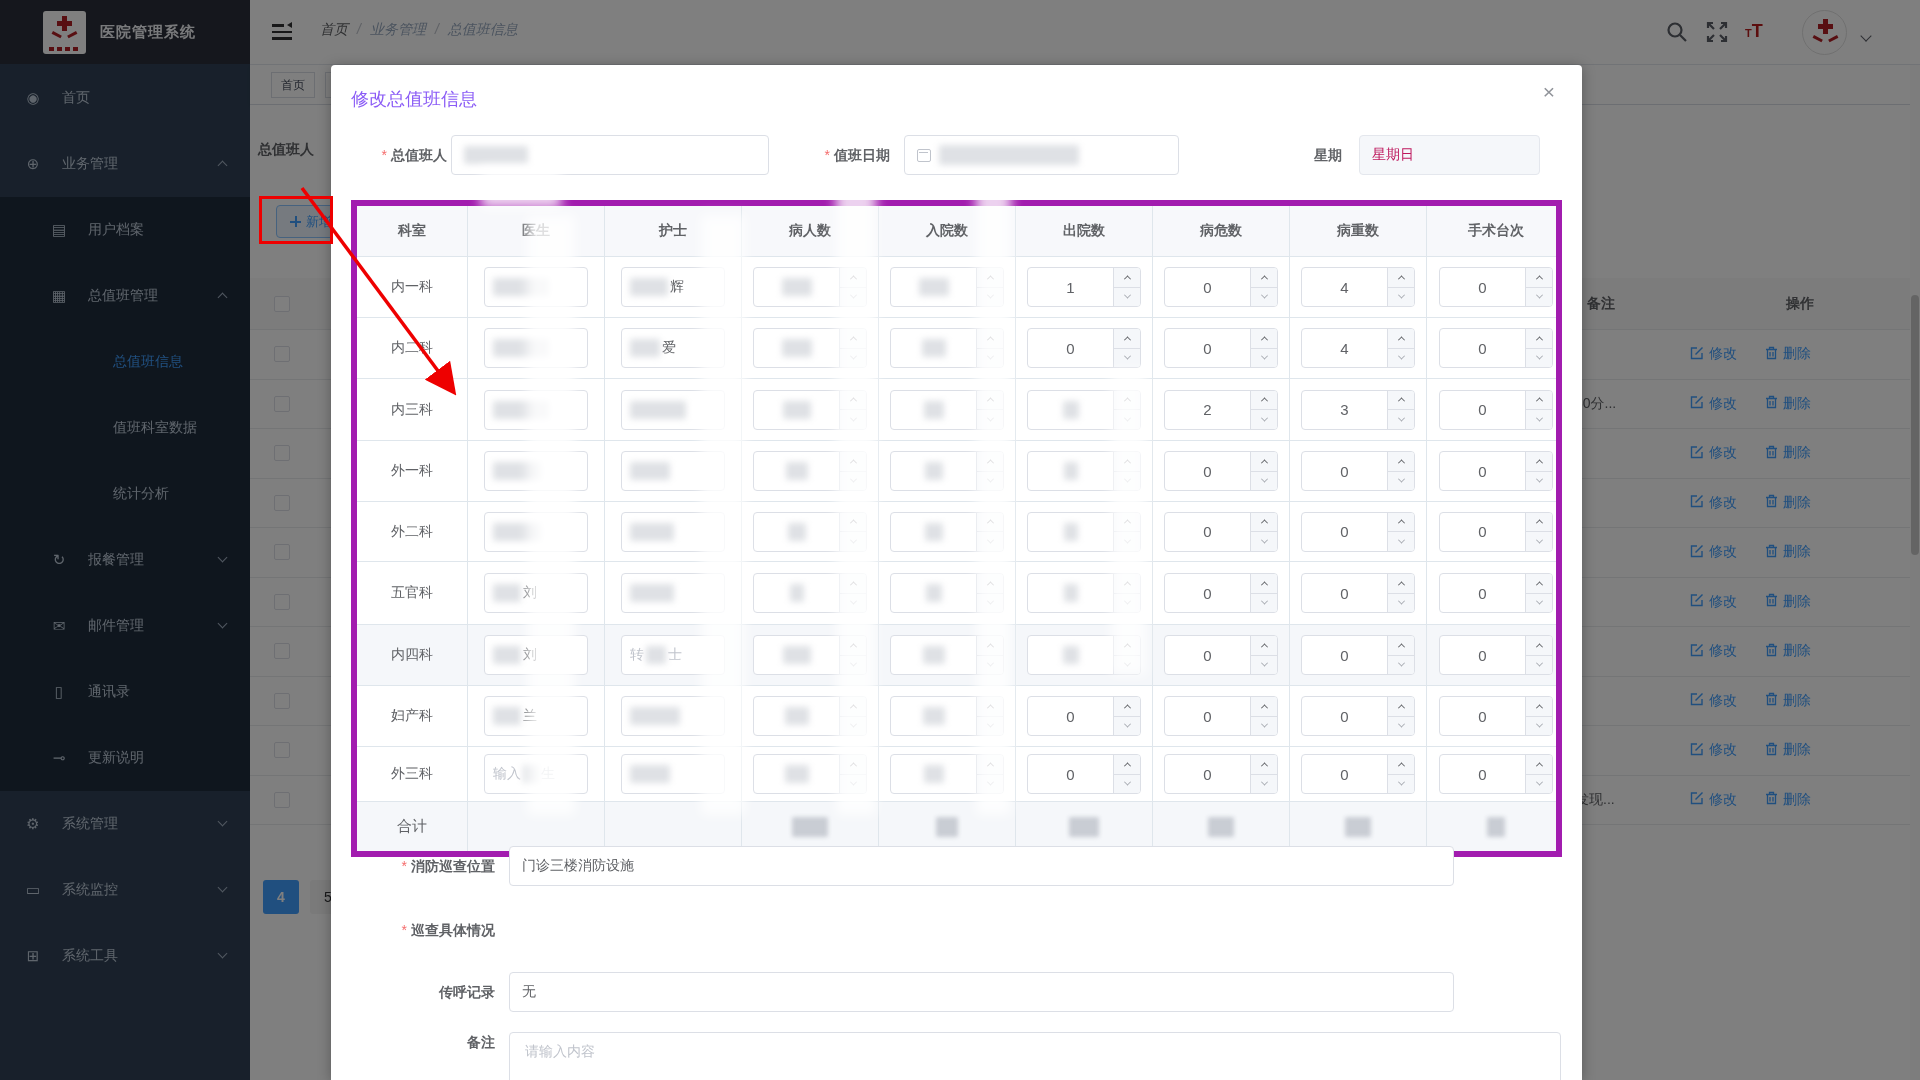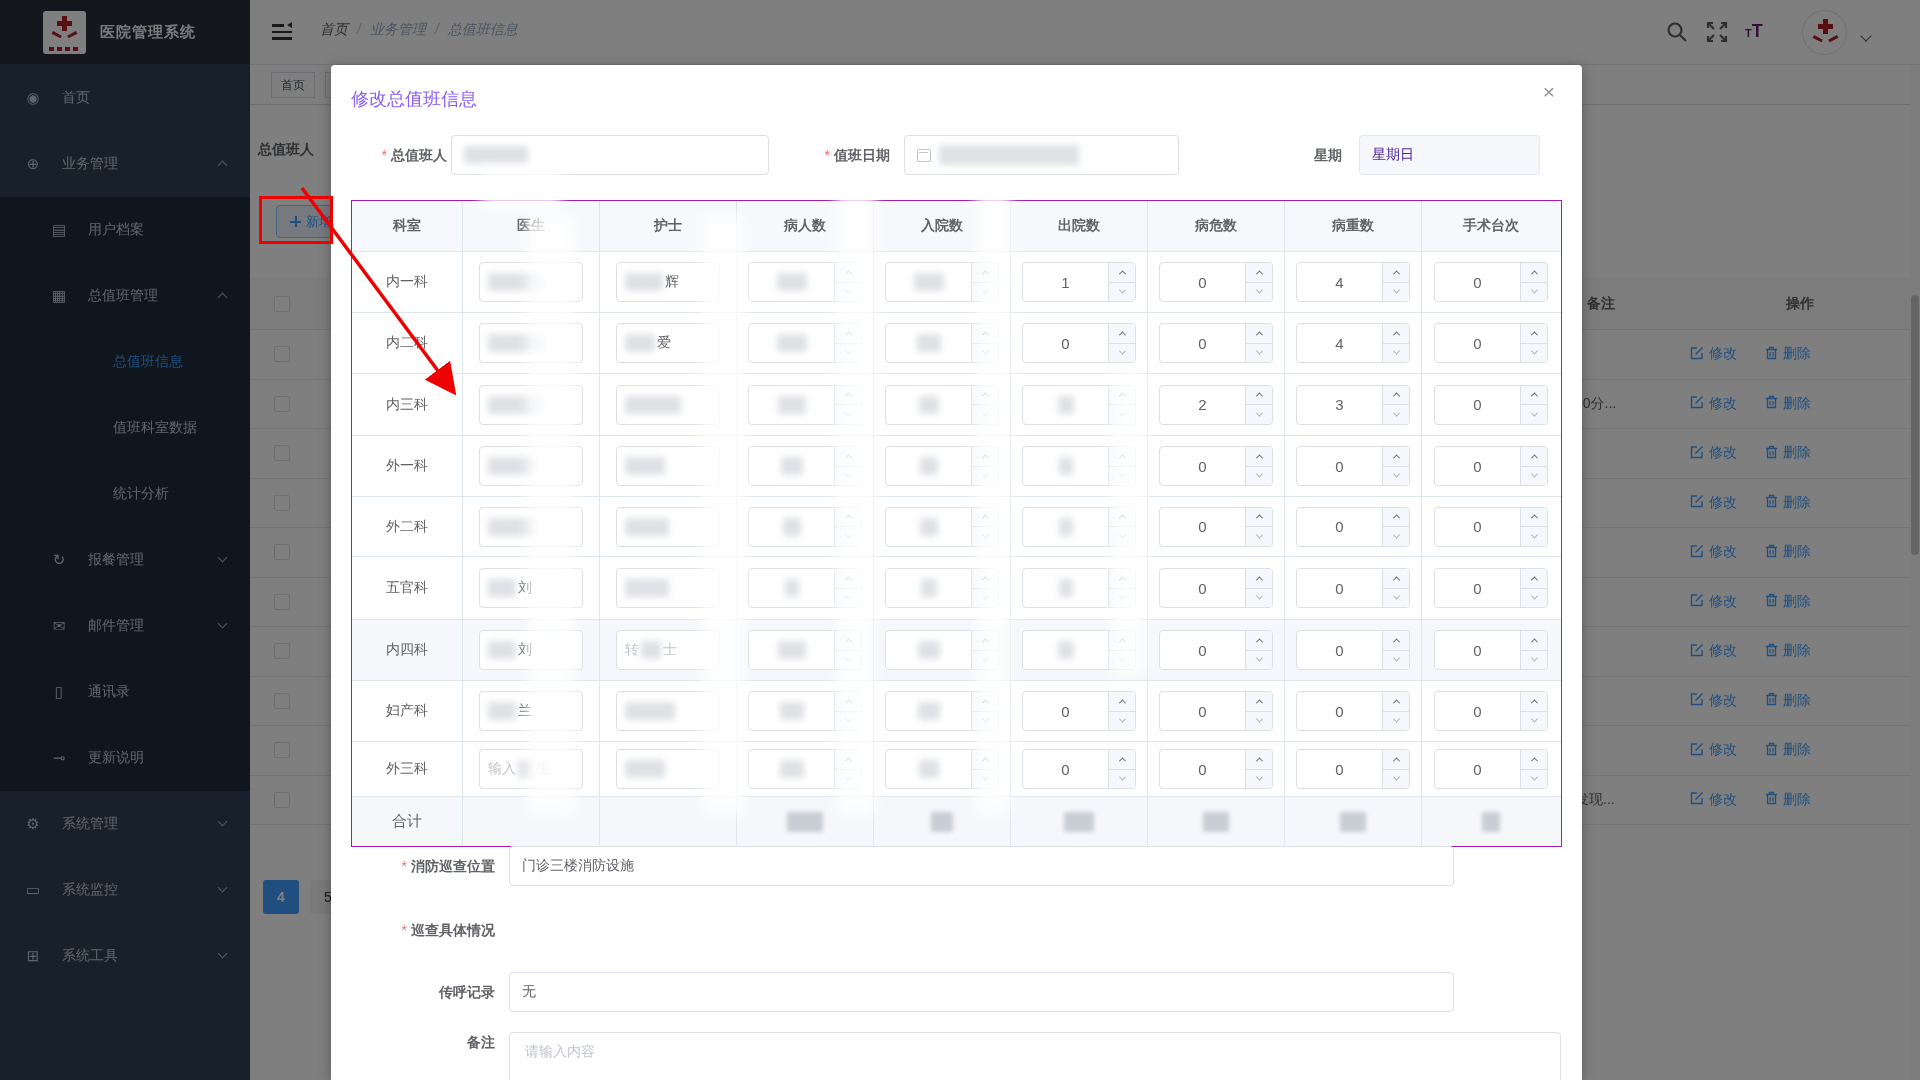--- a/index.html
+++ b/index.html
@@ -92,27 +92,27 @@
   
   #modal { position:absolute; left:331px; top:65px; width:1251px; height:1015px; background:#fff;
     border-radius:4px 4px 0 0; box-shadow:0 2px 14px rgba(0,0,0,.3); z-index:20; }
   #modal-title { position:absolute; left:20px; top:22px; font-size:18px; color:#8b5cf6; }
   #modal-close { position:absolute; left:1205px; top:14px; width:26px; height:26px; font-size:21px;
     color:#909399; text-align:center; line-height:26px; cursor:pointer; font-weight:300; }
   .flabel { position:absolute; font-size:14px; font-weight:bold; color:#606266; line-height:40px; text-align:right; }
   .star { color:#f56c6c; margin-right:4px; font-weight:normal; }
   .inp { position:absolute; height:40px; border:1px solid #dcdfe6; border-radius:4px; background:#fff;
     font-size:14px; color:#606266; display:flex; align-items:center; padding:0 12px; }
-  .inp.disabled { background:#f5f7fa; border-color:#e4e7ed; color:#4c1d95; }
+  .inp.disabled { background:#f5f7fa; border-color:#e4e7ed; color:#be185d; }
   .cz { display:inline-block; height:18px; background:#dfe1e5; border-radius:2px; filter:blur(3px); }
   .cal-ico { width:14px; height:13px; border:1.4px solid #c0c4cc; border-radius:2px; position:relative; margin-right:8px; flex:none; }
   .cal-ico:before { content:""; position:absolute; left:1px; top:2.5px; width:9px; height:1.4px; background:#c0c4cc; }
 
   
-  #mtable { position:absolute; left:20px; top:135px; width:1211px; border:1px solid #a21caf; }
+  #mtable { position:absolute; left:20px; top:135px; width:1211px; border:6px solid #a21caf; }
   .mrow { display:flex; border-bottom:1px solid #dfe6ec; background:#fff; }
   .mrow:last-child { border-bottom:none; }
   .mrow.hl, .mrow.trow { background:#f5f7fa; }
   .mrow.head { background:#f7f8fb; }
   .mcell { border-right:1px solid #dfe6ec; display:flex; align-items:center; justify-content:center;
     font-size:14px; color:#606266; }
   .mcell:last-child { border-right:none; }
   .c0 { width:111px; flex:none; } .cn { width:137px; flex:none; } .cl { width:138px; flex:none; }
   .head .mcell { font-weight:bold; height:50px; }
   .tin { width:104px; height:40px; border:1px solid #dcdfe6; border-radius:4px; background:#fff;
@@ -228,21 +228,21 @@
   <svg class="nav-ico" style="left:1415px;" viewBox="0 0 24 24">
     <circle cx="10" cy="10" r="6.5" fill="none" stroke="#5a5e66" stroke-width="2.2"></circle>
     <line x1="15" y1="15" x2="21" y2="21" stroke="#5a5e66" stroke-width="2.2"></line>
   </svg>
   <svg class="nav-ico" style="left:1455px;" viewBox="0 0 24 24">
     <g stroke="#5a5e66" stroke-width="2.2" fill="none">
       <path d="M3 8V3h5M16 3h5v5M21 16v5h-5M8 21H3v-5"></path>
       <path d="M4 4l5 5M20 4l-5 5M20 20l-5-5M4 20l5-5"></path>
     </g>
   </svg>
-  <div class="nav-ico" style="left:1495px;top:21px;width:30px;color:#701a75;">
+  <div class="nav-ico" style="left:1495px;top:21px;width:30px;color:#b91c1c;">
     <span style="font-size:11px;font-weight:bold;">T</span><span style="font-size:18px;font-weight:bold;">T</span>
   </div>
   <div id="avatar">
     <div class="logo-cross"></div>
       <div class="logo-v"></div>
   </div>
   <div id="caret-down"></div>
 </header>
 
 <div id="tabbar">

